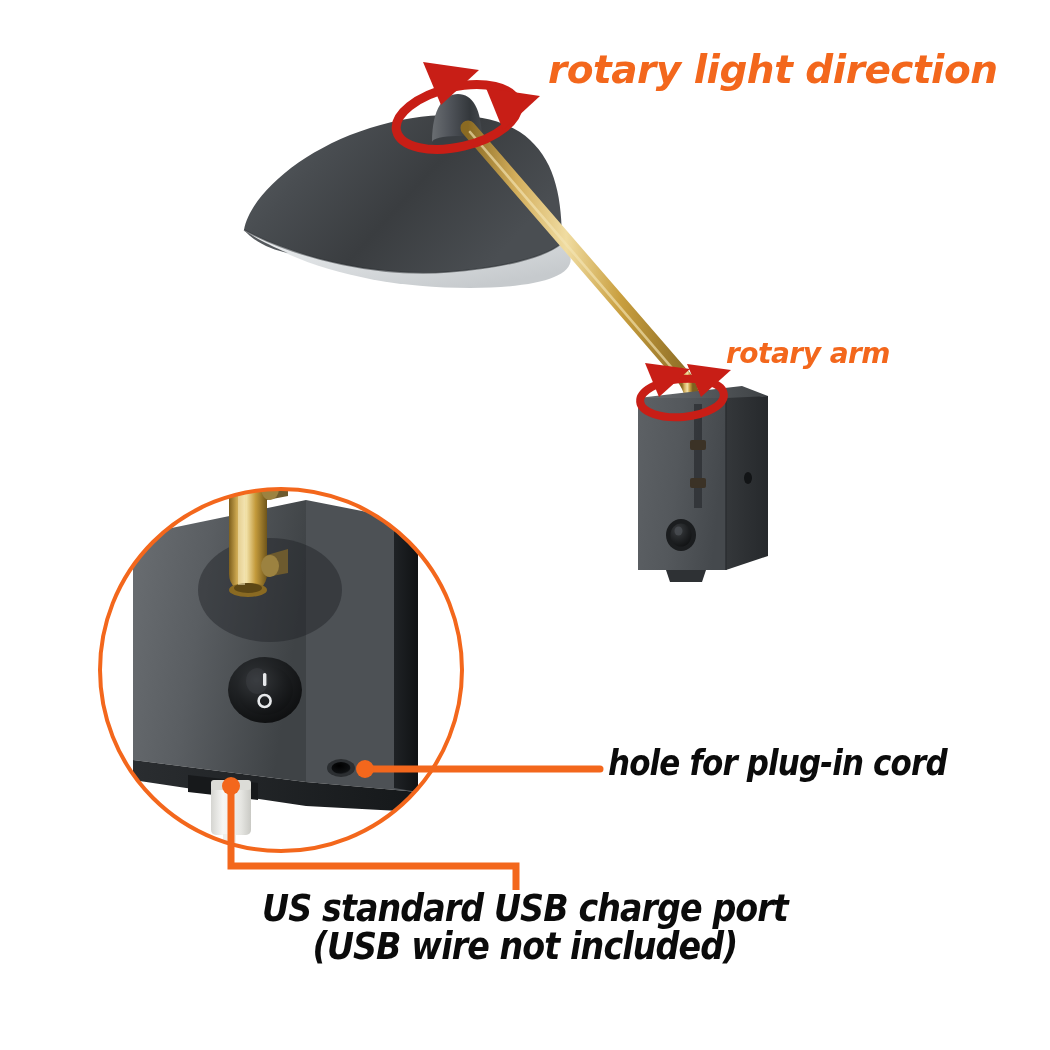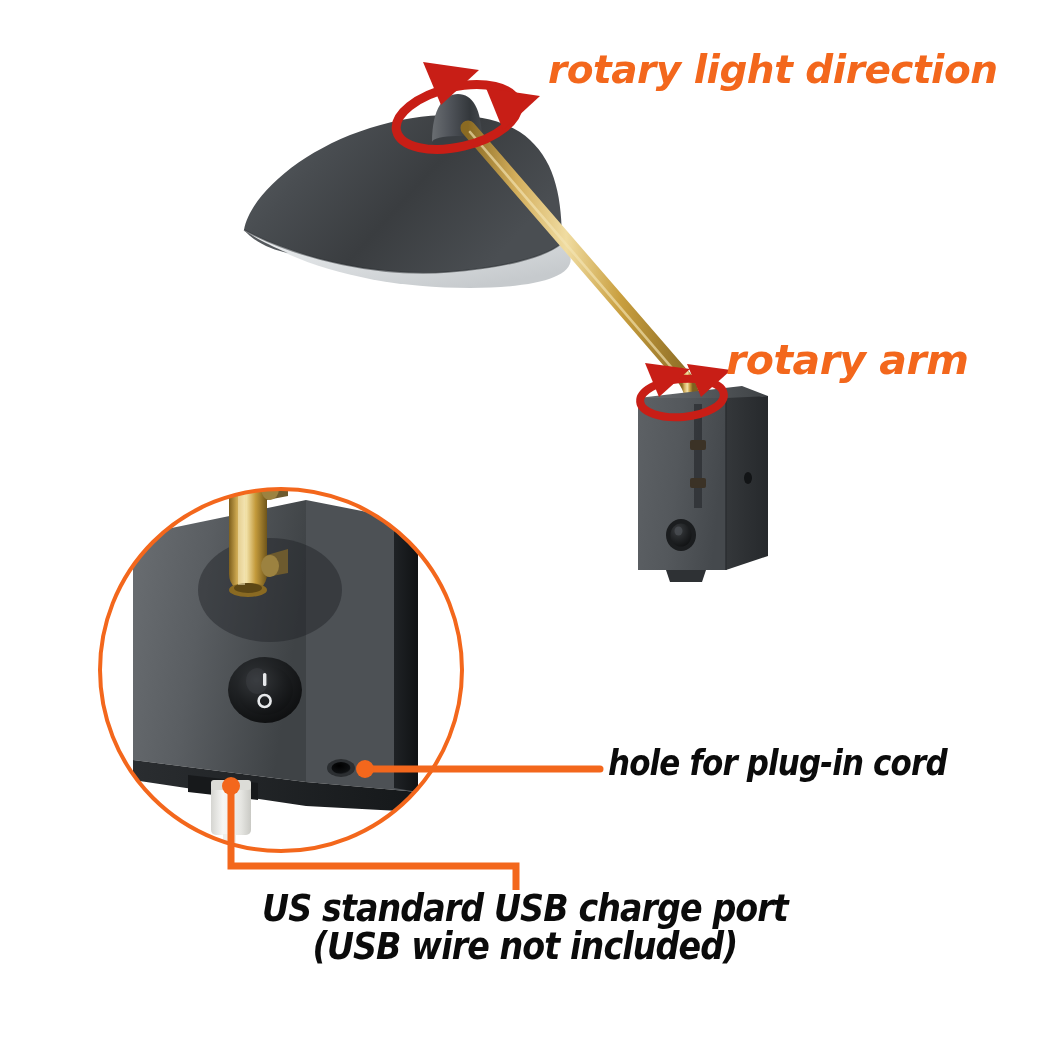--- a/index.html
+++ b/index.html
@@ -8,21 +8,21 @@
   #stage{position:relative;width:1050px;height:1050px;background:#fff;}
   #stage svg.layer{position:absolute;left:0;top:0;width:1050px;height:1050px;}
   .lbl{position:absolute;white-space:nowrap;line-height:1.02;}
   .lbl-orange{color:#f3671c;font-family:"DejaVu Sans",sans-serif;
               font-weight:700;font-style:italic;letter-spacing:-0.5px;}
   .lbl-black{color:#0b0b0b;font-family:"DejaVu Sans",sans-serif;
              font-weight:700;font-style:italic;letter-spacing:-1px;
              transform:scaleX(.86);transform-origin:left center;}
   .lbl-black.center{transform-origin:center center;text-align:center;}
   #rotary-light-direction{left:508px;top:50px;font-size:39px;margin-left:40px;}
-  #rotary-arm{left:726px;top:340px;font-size:41px;}
+  #rotary-arm{left:726px;top:340px;font-size:28px;}
   #hole-label{left:608px;top:745px;font-size:36px;}
   #usb-label{left:0;right:0;top:890px;font-size:37px;text-align:center;
              transform:scaleX(.90);}
   #usb-label div{display:block;}
 </style>
 </head>
 <body>
 
 <div id="stage">
 

